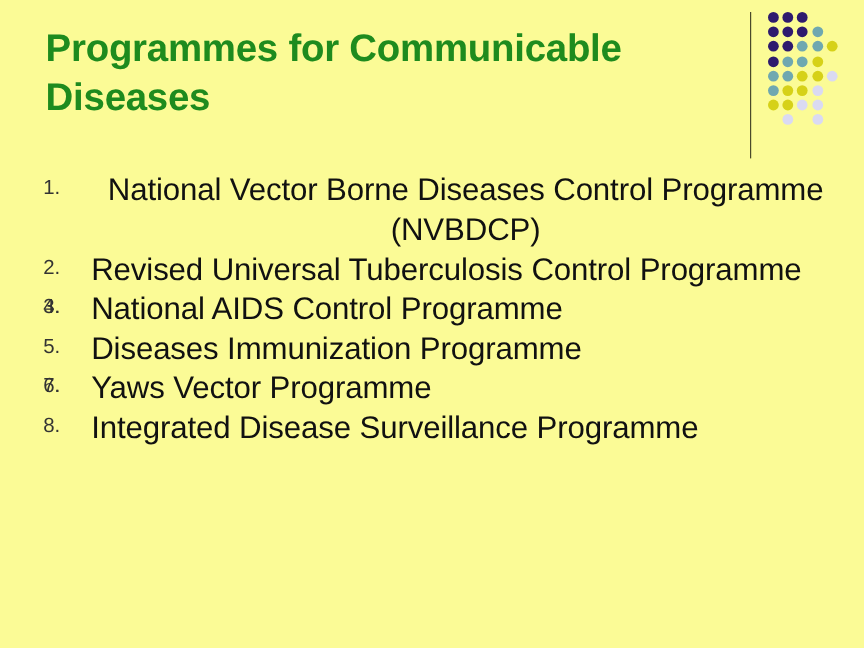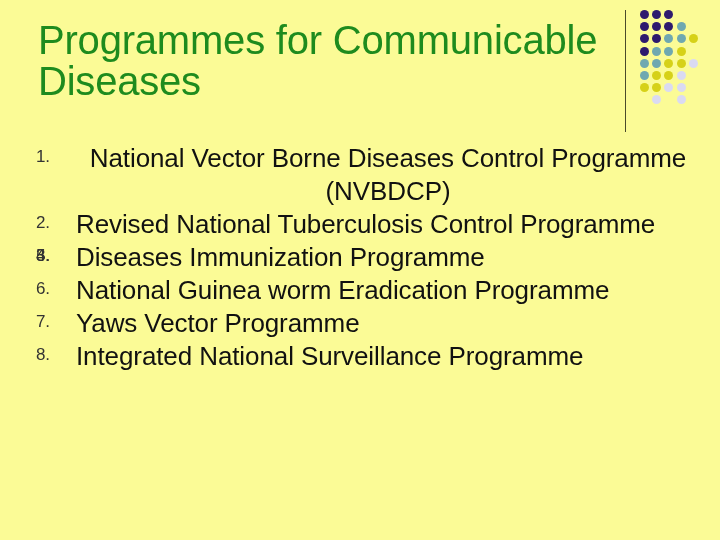--- a/index.html
+++ b/index.html
@@ -25,22 +25,22 @@
   
   #title-block {
     position: absolute;
     left: 38px;
     top: 20px;
     width: 570px;
   }
   #slide-title {
     margin: 0;
     font-family: "Liberation Sans", sans-serif;
-    font-size: 40px;
-    font-weight: normal;
+    font-size: 32px;
+    font-weight: bold;
     line-height: 41px;
     color: #1E8B1E;
     letter-spacing: -0.2px;
     white-space: pre-line;
   }
 
   
   #header-divider {
     position: absolute;
     left: 625px;
@@ -144,39 +144,39 @@
       <span class="dot" style="left: 36.6px; top: 85.4px; background: rgb(218, 218, 242);"></span>
     </div>
 
   <ol id="content-list">
       <li class="list-item">
         <span class="marker" style="color: rgb(51, 51, 51);">1.</span>
         <span class="item-text" style="color: rgb(17, 17, 17); text-align: center;">National Vector Borne Diseases Control Programme (NVBDCP)</span>
       </li>
       <li class="list-item">
         <span class="marker" style="color: rgb(51, 51, 51);">2.</span>
-        <span class="item-text" style="color: rgb(17, 17, 17);">Revised National Tuberculosis Control Programme</span>
+        <span class="item-text" style="color: rgb(17, 17, 17);">Revised Universal Tuberculosis Control Programme</span>
       </li>
       <li class="list-item">
         <span class="marker" style="color: rgb(51, 51, 51);">3.</span>
       </li>
       <li class="list-item">
         <span class="marker" style="color: rgb(51, 51, 51);">4.</span>
+        <span class="item-text" style="color: rgb(17, 17, 17);">National AIDS Control Programme</span>
       </li>
       <li class="list-item">
         <span class="marker" style="color: rgb(51, 51, 51);">5.</span>
         <span class="item-text" style="color: rgb(17, 17, 17);">Diseases Immunization Programme</span>
       </li>
       <li class="list-item">
         <span class="marker" style="color: rgb(51, 51, 51);">6.</span>
-        <span class="item-text" style="color: rgb(17, 17, 17);">National Guinea worm Eradication Programme</span>
       </li>
       <li class="list-item">
         <span class="marker" style="color: rgb(51, 51, 51);">7.</span>
         <span class="item-text" style="color: rgb(17, 17, 17);">Yaws Vector Programme</span>
       </li>
       <li class="list-item">
         <span class="marker" style="color: rgb(51, 51, 51);">8.</span>
-        <span class="item-text" style="color: rgb(17, 17, 17);">Integrated National Surveillance Programme</span>
+        <span class="item-text" style="color: rgb(17, 17, 17);">Integrated Disease Surveillance Programme</span>
       </li>
     </ol>
 
 </div>
 
 </body></html>

